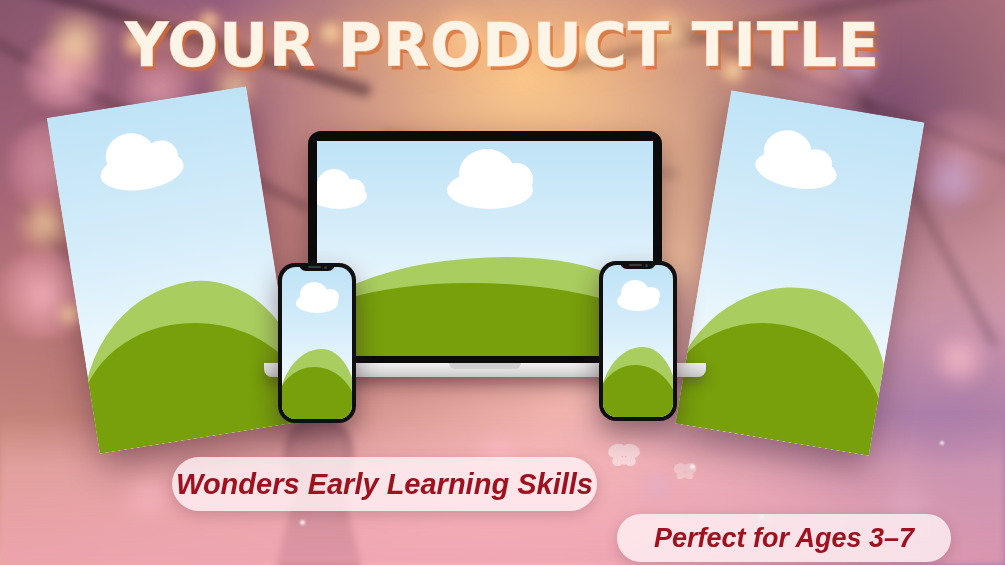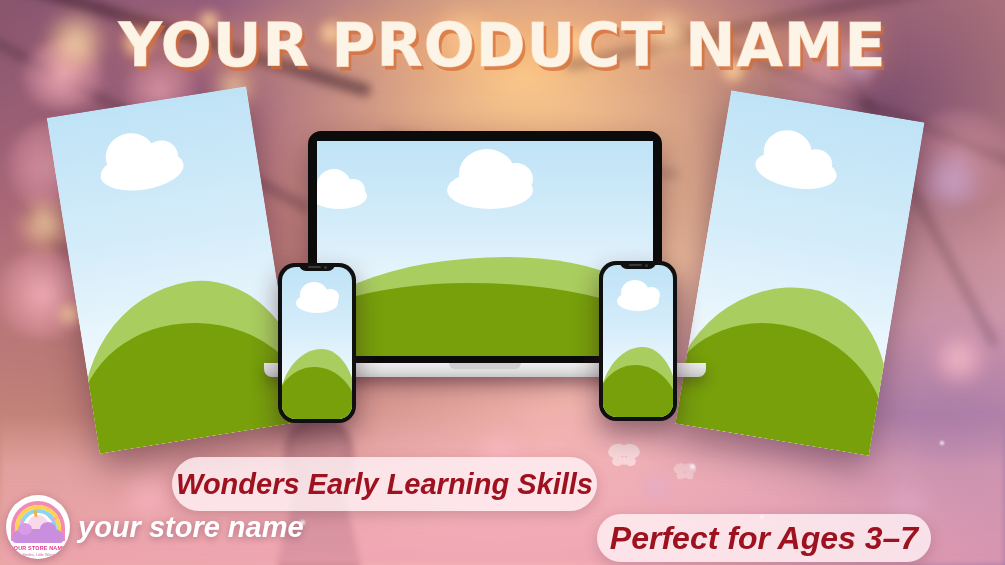--- a/index.html
+++ b/index.html
@@ -113,21 +113,21 @@
     color:#fdf4e8;
     text-shadow:3px 4px 0 rgba(214,108,54,.72), 0 0 26px rgba(255,166,96,.55);
     -webkit-text-stroke:1px rgba(255,236,214,.6);
   }
 
   .pill{ position:absolute; display:flex; align-items:center; justify-content:center;
          background:rgba(255,242,246,.80); border-radius:999px;
          box-shadow:0 4px 14px rgba(90,40,60,.22);
          color:#9e1220; font-weight:bold; font-style:italic; }
   #pill-skills{ left:172px; top:457px; width:425px; height:54px; font-size:29px; }
-  #pill-ages { left:597px; top:514px; width:334px; height:48px; font-size:32px; }
+  #pill-ages { left:617px; top:514px; width:334px; height:48px; font-size:27px; }
 
   .store-row{ position:absolute; left:6px; bottom:6px; display:flex; align-items:center; gap:8px; }
   .logo{ width:64px; height:64px; border-radius:50%; background:#fff; position:relative;
          overflow:hidden; box-shadow:0 2px 8px rgba(70,30,50,.3); flex:0 0 auto; }
   .logo .rainbow{ position:absolute; left:5px; top:6px; width:54px; height:40px;
                   border-radius:27px 27px 0 0; border:4px solid #f28ab5; border-bottom:none; }
   .logo .rainbow.r2{ left:9px; top:10px; width:46px; height:34px; border-radius:23px 23px 0 0; border-color:#ffd34f; }
   .logo .rainbow.r3{ left:13px; top:14px; width:38px; height:28px; border-radius:19px 19px 0 0; border-color:#8fd4f0; }
   .logo .uni{ position:absolute; left:22px; top:20px; width:20px; height:18px; border-radius:50% 50% 45% 45%;
               background:#f9d8ea; }
@@ -302,34 +302,19 @@
         <div class="cloud" style="left:14px; top:26px; width:42px; height:20px;">
           <div class="c1" style="left:4px;  top:-11px; width:28px; height:25px;"></div>
           <div class="c2" style="left:26px; top:-4px;  width:17px; height:16px;"></div>
         </div>
         <div class="hill-back"></div>
         <div class="hill-front"></div>
       </div>
     </div>
   </div>
 
-  <div class="title">YOUR PRODUCT NAME</div>
+  <div class="title">YOUR PRODUCT TITLE</div>
 
   <div class="pill" id="pill-skills">Wonders Early Learning Skills</div>
   <div class="pill" id="pill-ages">Perfect for Ages 3–7</div>
 
-  <div class="store-row">
-    <div class="logo">
-      <div class="rainbow"></div>
-      <div class="rainbow r2"></div>
-      <div class="rainbow r3"></div>
-      <div class="uni"></div>
-      <div class="sparkle2" style="left:14px; top:24px;"></div>
-      <div class="sparkle2" style="left:46px; top:22px;"></div>
-      <div class="sparkle2" style="left:40px; top:34px;"></div>
-      <div class="clouds"></div>
-      <div class="lname">YOUR STORE NAME</div>
-      <div class="ltag">Big Smiles, Little Wonders</div>
-    </div>
-    <div class="store-name">your store name</div>
-  </div>
 
 </div>
 
 </body></html>

